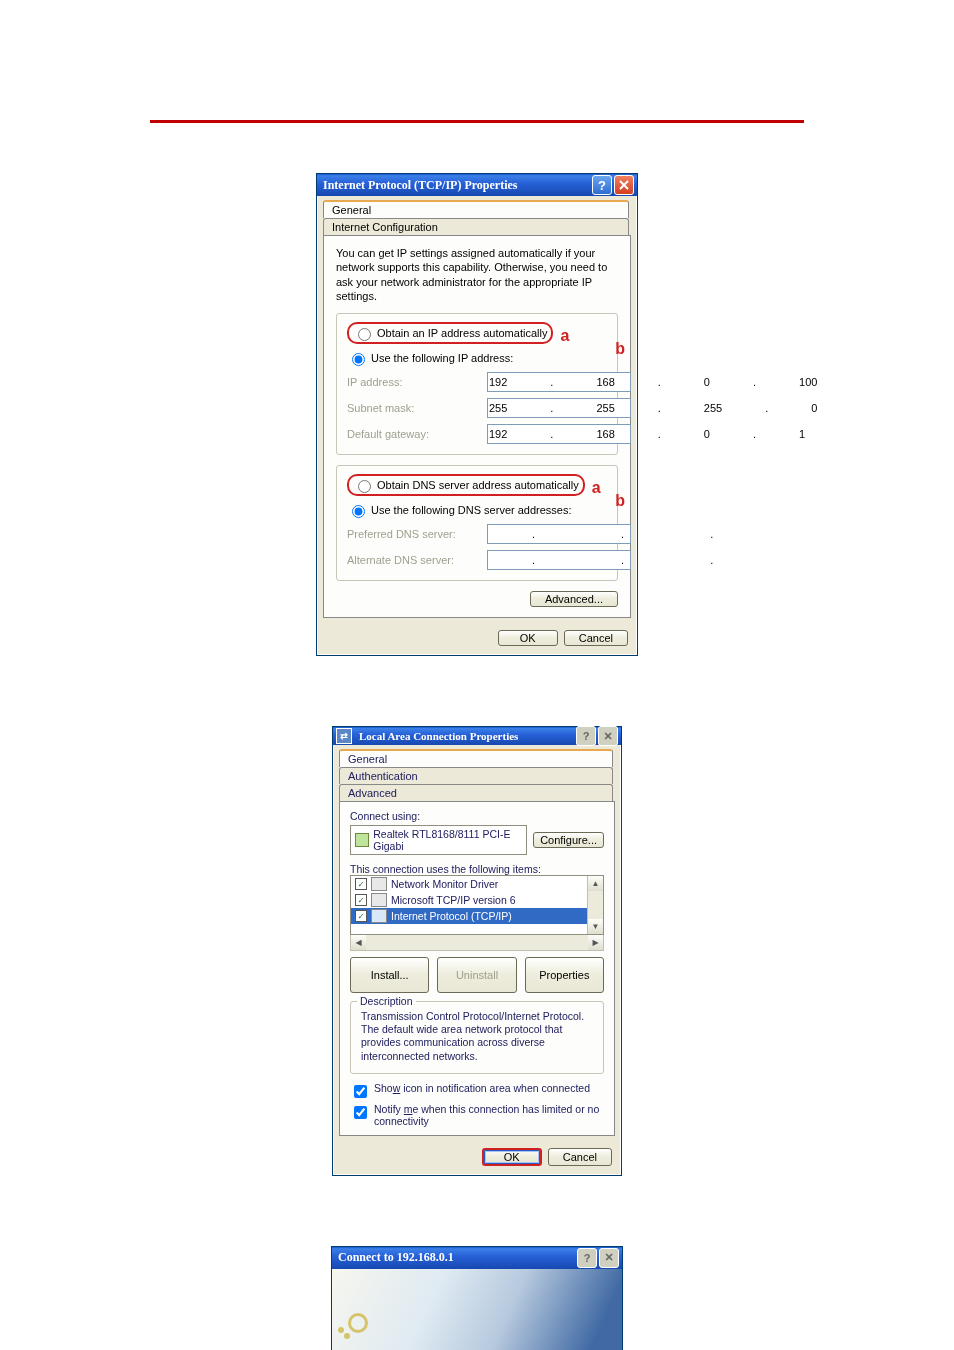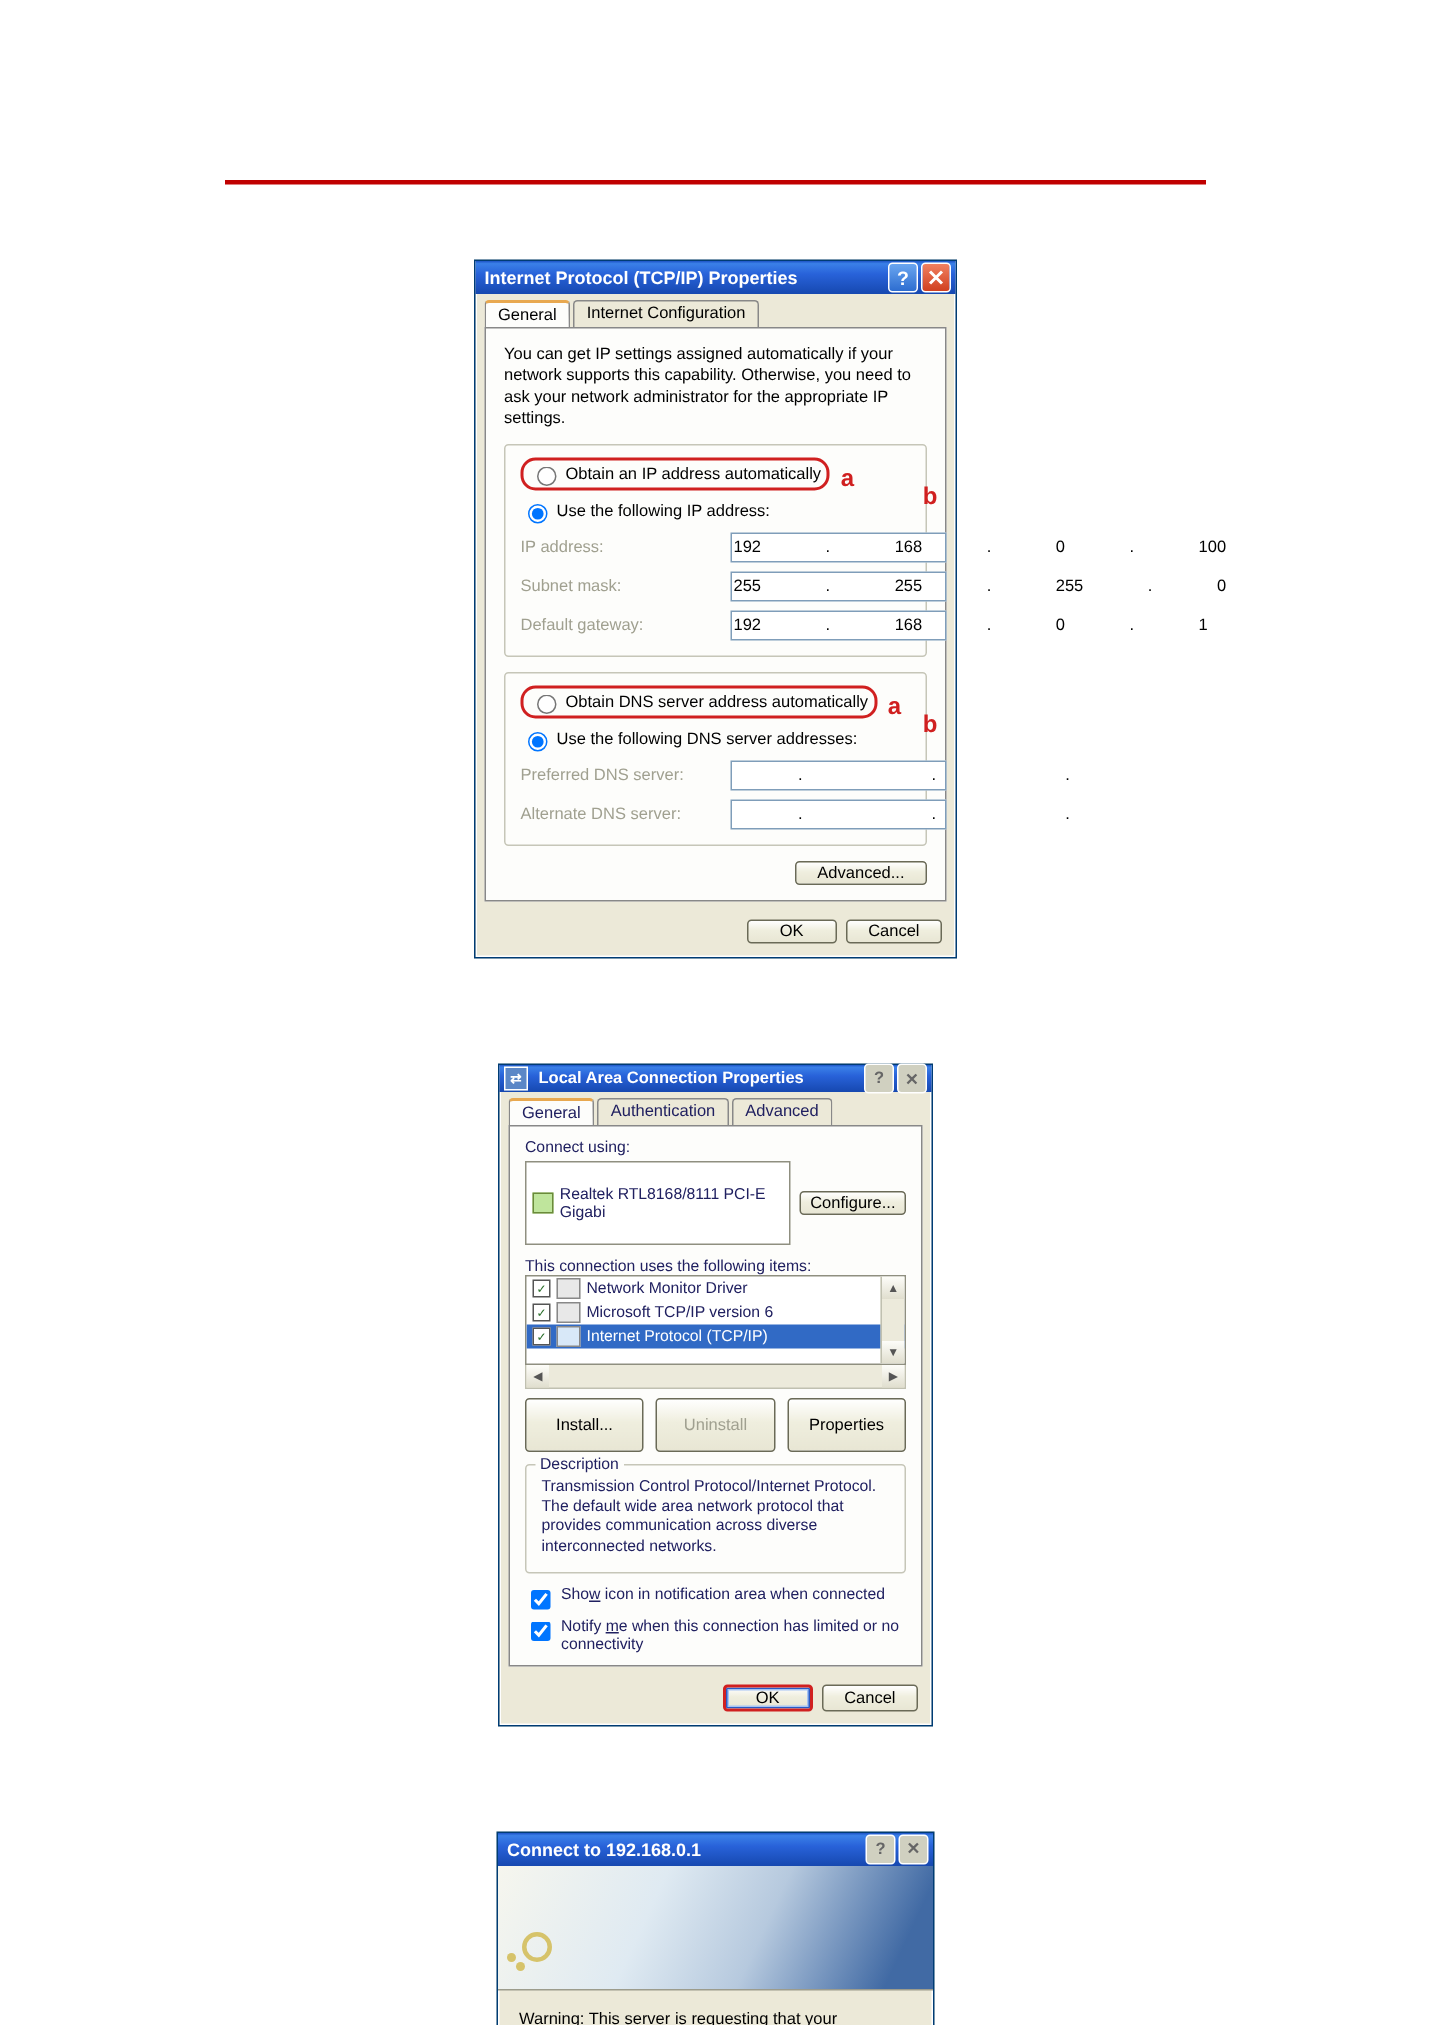--- a/index.html
+++ b/index.html
@@ -33,35 +33,35 @@
   .titlebar {
     background: linear-gradient(to bottom, #1e54c6, #3a80e8 8%, #2862d9 40%, #1648b0);
     color: #fff;
     font-weight: bold;
     height: 22px;
     display: flex;
     align-items: center;
     padding: 0 3px;
     font-size: 12px;
   }
-  .titlebar .title-text { flex: 1; padding-left: 3px; }
+  .titlebar .title-text { flex: 1; padding-left: 3px; font-family: Liberation Serif, serif; }
   .tb-btn {
     width: 18px; height: 18px;
     border: 1px solid #fff;
     border-radius: 3px;
     margin-left: 2px;
     display: flex; align-items: center; justify-content: center;
     font-weight: bold;
   }
   .tb-help { background: linear-gradient(to bottom,#6aa6f0,#2d6dd0); color:#fff; font-size:13px;}
   .tb-close { background: linear-gradient(to bottom,#f08060,#d04020); color:#fff; font-size:12px;}
   .tb-close-grey { background:#d0d0c0; color:#666; border-color:#fff; font-size:11px;}
   .tb-help-grey { background:#d0d0c0; color:#666; border-color:#fff; font-size:11px;}
 
-  .tabstrip { display:flex; padding: 4px 6px 0 6px; }
+  .tabstrip { display:flex; padding: 4px 6px 0 6px; flex-direction: column; }
   .tab {
     border: 1px solid #888;
     border-bottom: none;
     background: #ece9d8;
     padding: 2px 8px;
     margin-right: 2px;
     border-radius: 3px 3px 0 0;
     font-size: 11px;
   }
   .tab.active { background:#fdfdfb; border-top: 2px solid #e8a84f; position:relative; z-index:2; }
@@ -263,21 +263,21 @@
       <div class="tb-btn tb-close-grey">✕</div>
     </div>
     <div class="tabstrip">
       <div class="tab active">General</div>
       <div class="tab">Authentication</div>
       <div class="tab">Advanced</div>
     </div>
     <div class="panel">
       <div>Connect using:</div>
       <div style="display:flex; gap:6px; margin-top:3px; align-items:center">
-        <div style="flex:1; border:1px solid #8f8f80; background:#fff; padding:15px 4px; display:flex; align-items:center">
+        <div style="flex:1; border:1px solid #8f8f80; background:#fff; padding:2px 4px; display:flex; align-items:center">
           <span style="width:14px;height:12px;border:1px solid #6a8a3a;background:#bfe59c;margin-right:4px;display:inline-block"></span>
           <span>Realtek RTL8168/8111 PCI-E Gigabi</span>
         </div>
         <button class="xp-btn" style="padding:1px 6px">Configure...</button>
       </div>
 
       <div style="margin-top:8px">This connection uses the following items:</div>
       <div class="listbox">
         <div class="row">
             <span class="cb">✓</span>

